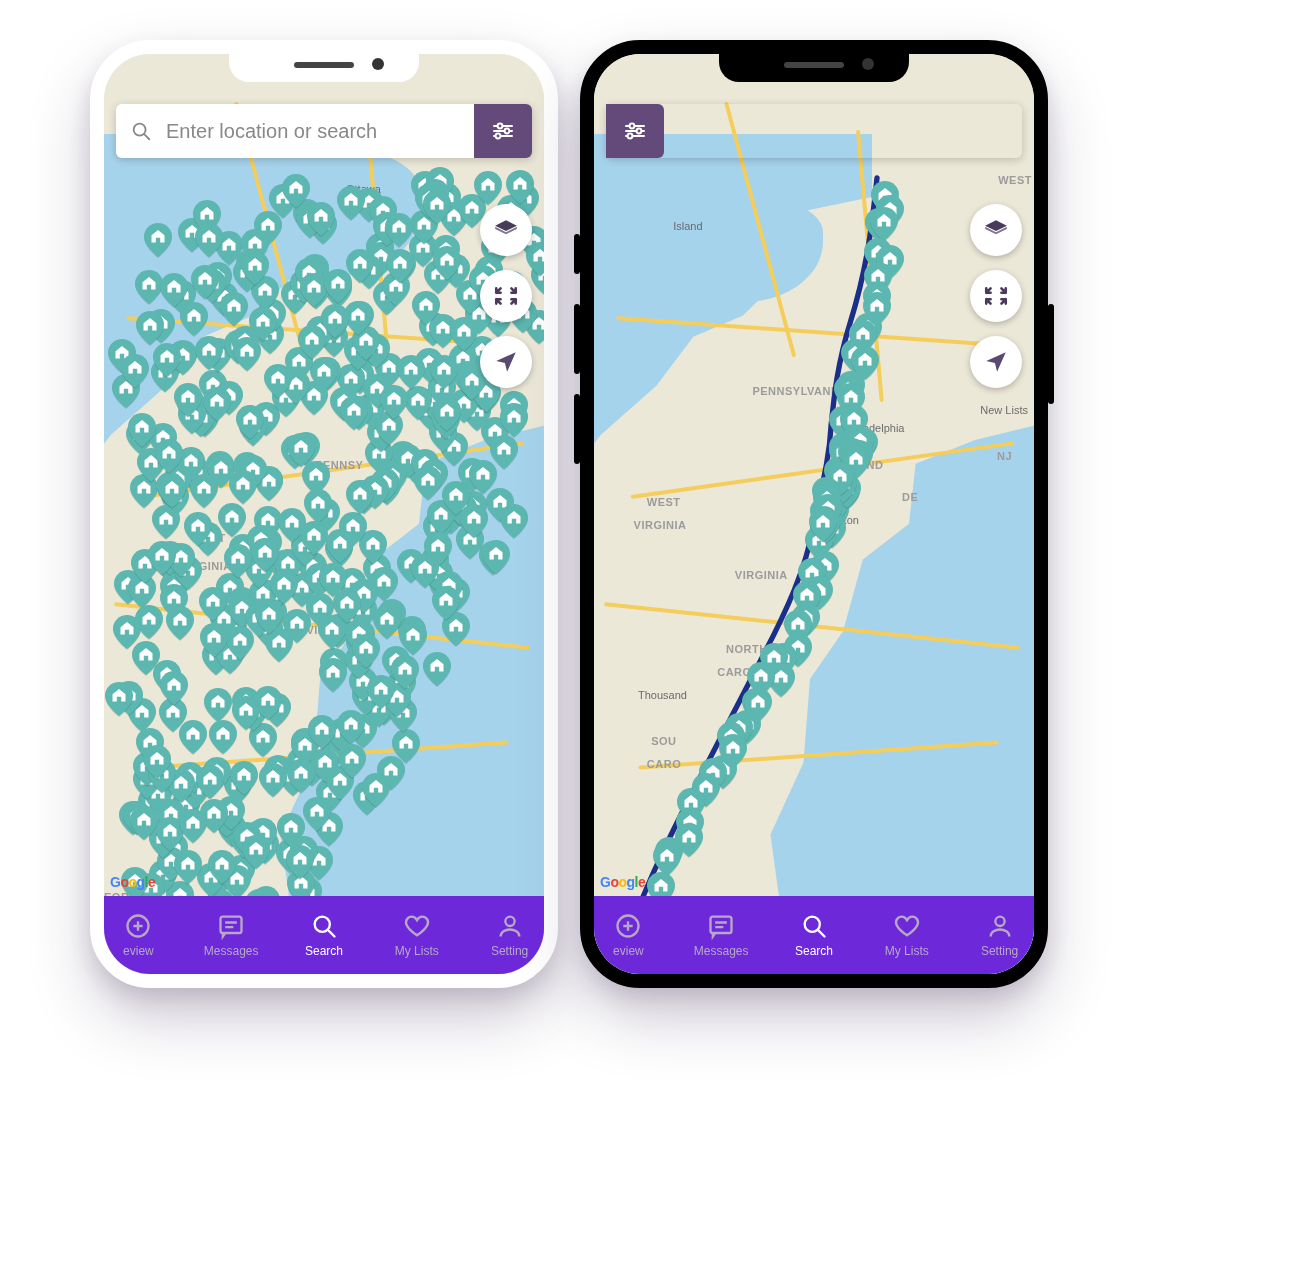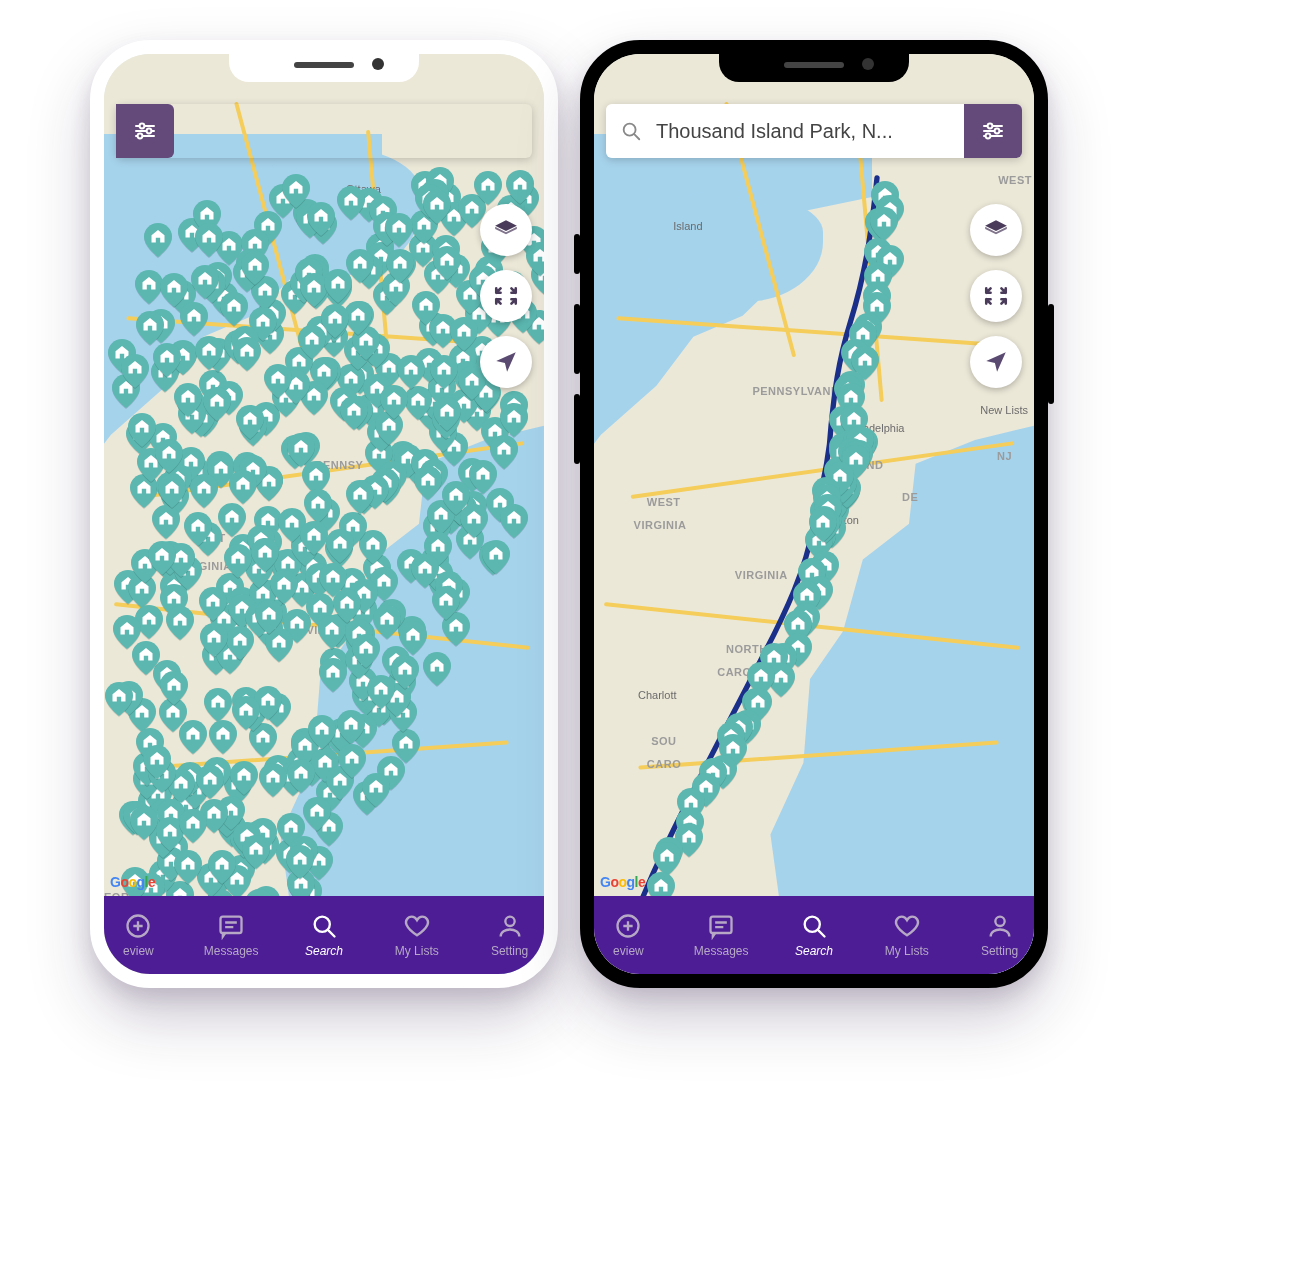--- a/index.html
+++ b/index.html
@@ -100,33 +100,33 @@
   }
   
   .fab-col{ position:absolute; right:12px; top:150px; display:flex; flex-direction:column; gap:14px; z-index:25; }
   .fab { width:52px; height:52px; border-radius:50%; background:#fff;
     display:flex; align-items:center; justify-content:center;
     box-shadow:0 2px 6px rgba(0,0,0,.25);
   }
   
   .tabbar{
     position:absolute; left:0; right:0; bottom:0; height:78px;
-    background:#4c1d95;
+    background:#6d28d9;
     display:flex; justify-content:space-around;
     z-index:40;
     gap:24px;
   }
   .tab { flex:1; display:flex; flex-direction:column; align-items:center; justify-content:center;
     gap:4px;
   }
   .tab svg{ width:28px; height:28px; }
   .tab .lbl{ font-size:12px; }
   .tab.inactive{ color:#b7a9c5; }
   .tab.inactive svg *{ stroke:#b7a9c5; fill:none; }
-  .tab.active{ color:#fff;font-style:italic; }
+  .tab.active{ color:#fff; }
   .tab.active svg *{ stroke:#fff; fill:none; }
   
   .gwm{ position:absolute; left:6px; bottom:84px; font-size:14px; font-weight:600;
     letter-spacing:-.5px;}
   .gwm span:nth-child(1){color:#4285F4}
   .gwm span:nth-child(2){color:#EA4335}
   .gwm span:nth-child(3){color:#FBBC05}
   .gwm span:nth-child(4){color:#4285F4}
   .gwm span:nth-child(5){color:#34A853}
   .gwm span:nth-child(6){color:#EA4335}
@@ -1484,20 +1484,26 @@
             <div class="pin" style="left:41.53800948988646%;top:76.65941944997758%"><svg>
                 <use href="#sym-pin"></use>
               </svg></div>
             <div class="pin" style="left:31.11896060872823%;top:21.441513326019045%"><svg>
                 <use href="#sym-pin"></use>
               </svg></div>
           </div>
       </div>
 
       <div class="searchbar">
+        <div class="searchbox placeholder">
+          <svg width="22" height="22" style="color:#888">
+              <use href="#sym-search"></use>
+            </svg>
+          <span>Enter location or search</span>
+        </div>
         <div class="filterbtn">
           <svg width="24" height="24">
               <use href="#sym-sliders"></use>
             </svg>
         </div>
       </div>
 
       <div class="fab-col">
         <div class="fab">
             <svg width="26" height="26">
@@ -1582,21 +1588,21 @@
         <span class="statelbl" style="left:60%;top:44%">AND</span>
         <span class="citylbl" style="right:6px;top:38%">New Lists</span>
         <span class="statelbl" style="right:22px;top:43%">NJ</span>
         <span class="statelbl" style="left:70%;top:47.5%">DE</span>
         <span class="citylbl" style="left:52%;top:50%">hington</span>
         <span class="statelbl" style="left:12%;top:48%">WEST</span>
         <span class="statelbl" style="left:9%;top:50.5%">VIRGINIA</span>
         <span class="statelbl" style="left:32%;top:56%">VIRGINIA</span>
         <span class="statelbl" style="left:30%;top:64%">NORTH</span>
         <span class="statelbl" style="left:28%;top:66.5%">CAROLINA</span>
-        <span class="citylbl" style="left:10%;top:69%">Charlott</span>
+        <span class="citylbl" style="left:10%;top:69%">Thousand</span>
         <span class="statelbl" style="left:13%;top:74%">SOU</span>
         <span class="statelbl" style="left:12%;top:76.5%">CARO</span>
 
         <div class="route">
           <svg viewBox="0 0 412 892" preserveAspectRatio="none">
             <path d="M265 120 C260 170 255 210 240 260 C228 300 225 330 222 360 C220 400 210 430 205 460 C198 500 180 540 160 580 C140 620 120 660 100 700 C80 740 50 800 30 860" fill="none" stroke="#1a2f8a" stroke-width="5" stroke-linecap="round"></path>
           </svg>
         </div>
 
         <div class="markers" id="markers-right">
@@ -1828,26 +1834,20 @@
             <div class="pin" style="left:49.530858650803566%;top:49.4692884827964%"><svg>
                 <use href="#sym-pin"></use>
               </svg></div>
             <div class="pin" style="left:48.82594393705949%;top:49.36002524616197%"><svg>
                 <use href="#sym-pin"></use>
               </svg></div>
           </div>
       </div>
 
       <div class="searchbar">
-        <div class="searchbox">
-          <svg width="22" height="22" style="color:#888">
-              <use href="#sym-search"></use>
-            </svg>
-          <span>Thousand Island Park, N...</span>
-        </div>
         <div class="filterbtn">
           <svg width="24" height="24">
               <use href="#sym-sliders"></use>
             </svg>
         </div>
       </div>
 
       <div class="fab-col">
         <div class="fab">
             <svg width="26" height="26">

